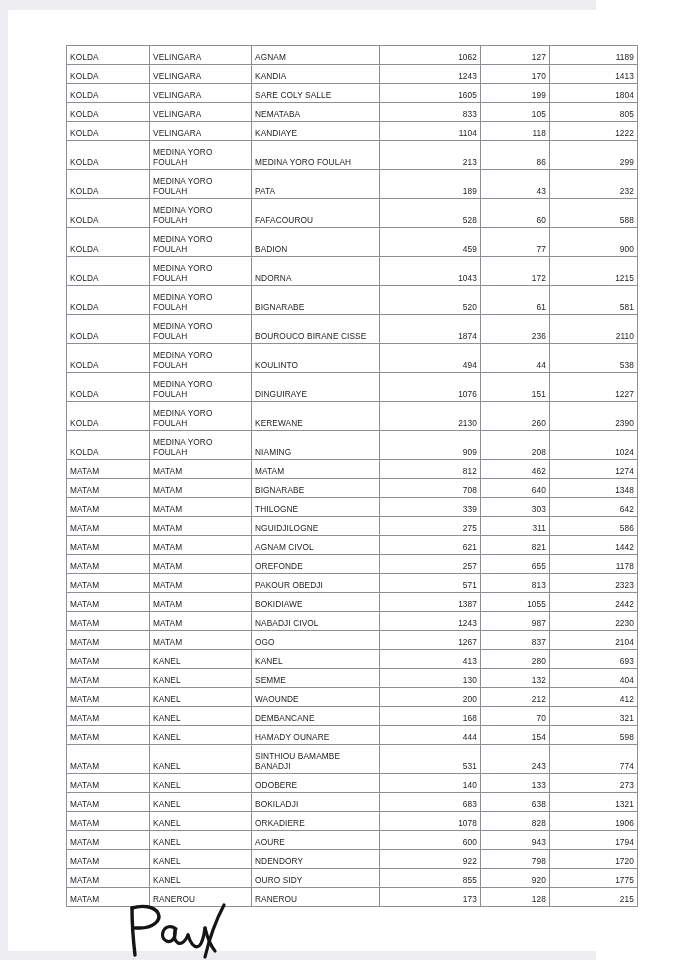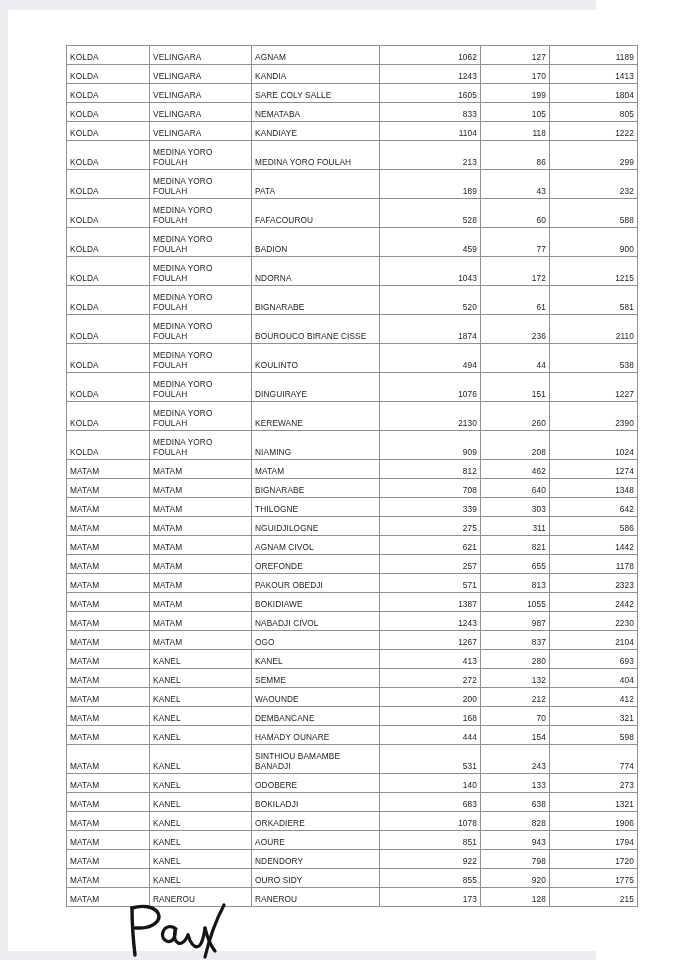--- a/index.html
+++ b/index.html
@@ -315,21 +315,21 @@
               <td class="txt wrap-2">KANEL</td>
               <td class="txt nowrap">KANEL</td>
               <td class="num nowrap">413</td>
               <td class="num nowrap">280</td>
               <td class="num nowrap">693</td>
             </tr>
             <tr class="r-single">
               <td class="txt nowrap">MATAM</td>
               <td class="txt wrap-2">KANEL</td>
               <td class="txt nowrap">SEMME</td>
-              <td class="num nowrap">272</td>
+              <td class="num nowrap">130</td>
               <td class="num nowrap">132</td>
               <td class="num nowrap">404</td>
             </tr>
             <tr class="r-single">
               <td class="txt nowrap">MATAM</td>
               <td class="txt wrap-2">KANEL</td>
               <td class="txt nowrap">WAOUNDE</td>
               <td class="num nowrap">200</td>
               <td class="num nowrap">212</td>
               <td class="num nowrap">412</td>
@@ -379,21 +379,21 @@
               <td class="txt wrap-2">KANEL</td>
               <td class="txt nowrap">ORKADIERE</td>
               <td class="num nowrap">1078</td>
               <td class="num nowrap">828</td>
               <td class="num nowrap">1906</td>
             </tr>
             <tr class="r-single">
               <td class="txt nowrap">MATAM</td>
               <td class="txt wrap-2">KANEL</td>
               <td class="txt nowrap">AOURE</td>
-              <td class="num nowrap">851</td>
+              <td class="num nowrap">600</td>
               <td class="num nowrap">943</td>
               <td class="num nowrap">1794</td>
             </tr>
             <tr class="r-single">
               <td class="txt nowrap">MATAM</td>
               <td class="txt wrap-2">KANEL</td>
               <td class="txt nowrap">NDENDORY</td>
               <td class="num nowrap">922</td>
               <td class="num nowrap">798</td>
               <td class="num nowrap">1720</td>

